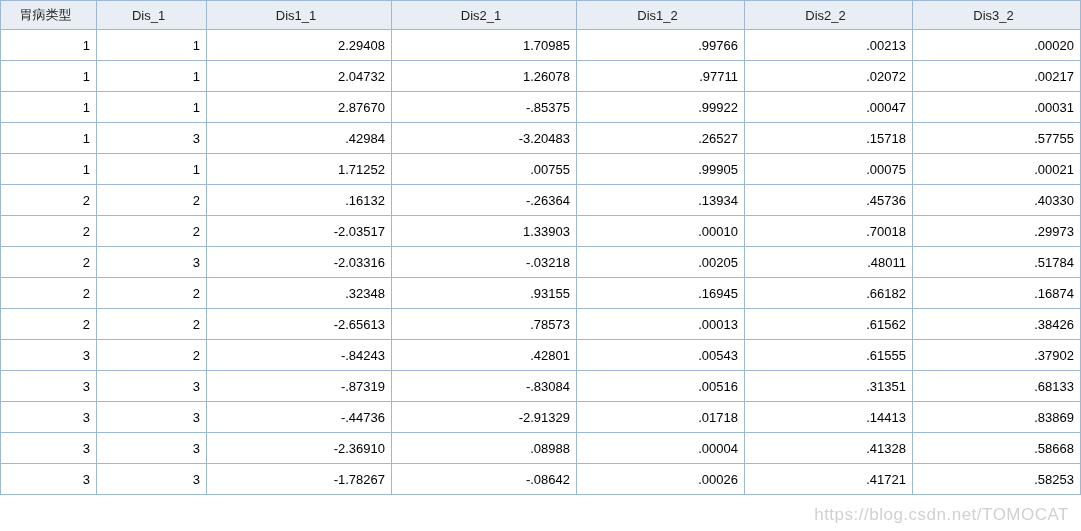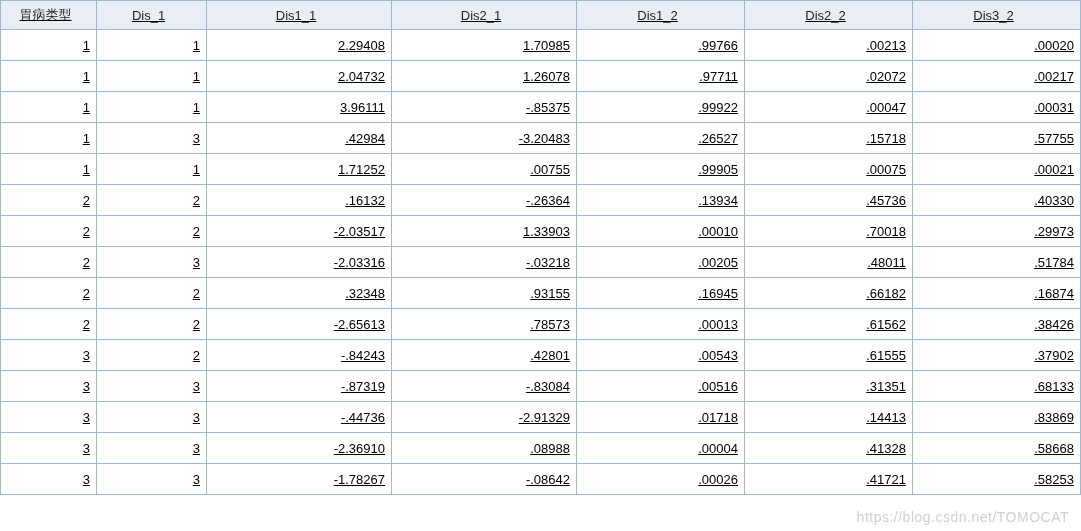--- a/index.html
+++ b/index.html
@@ -9,21 +9,20 @@
       background: #fff;
       width: 1081px;
       height: 531px;
       overflow: hidden;
       position: relative;
     }
     table {
       border-collapse: collapse;
       width: 100%;
       table-layout: fixed;
-      text-decoration: underline;
     }
     th, td {
       border: 1px solid #9db8d4;
       height: 31px;
       padding: 0 6px 0 0;
       text-align: right;
       font-weight: normal;
       color: #000;
       vertical-align: middle;
     }
@@ -41,21 +40,21 @@
     .col1 { width: 110px; }
     .col2 { width: 185px; }
     .col3 { width: 185px; }
     .col4 { width: 168px; }
     .col5 { width: 168px; }
     .col6 { width: 168px; }
     .watermark {
       position: absolute;
       right: 12px;
       bottom: 6px;
-      font-size: 14px;
+      font-size: 17px;
       color: rgba(120,120,120,0.35);
       font-family: Arial, sans-serif;
       letter-spacing: 0.5px;
       pointer-events: none;
     }
   </style>
 </head>
 <body>
 
 <table>
@@ -94,21 +93,21 @@
         <td>1</td>
         <td>2.04732</td>
         <td>1.26078</td>
         <td>.97711</td>
         <td>.02072</td>
         <td>.00217</td>
       </tr>
       <tr>
         <td>1</td>
         <td>1</td>
-        <td>3.96111</td>
+        <td>2.87670</td>
         <td>-.85375</td>
         <td>.99922</td>
         <td>.00047</td>
         <td>.00031</td>
       </tr>
       <tr>
         <td>1</td>
         <td>3</td>
         <td>.42984</td>
         <td>-3.20483</td>

